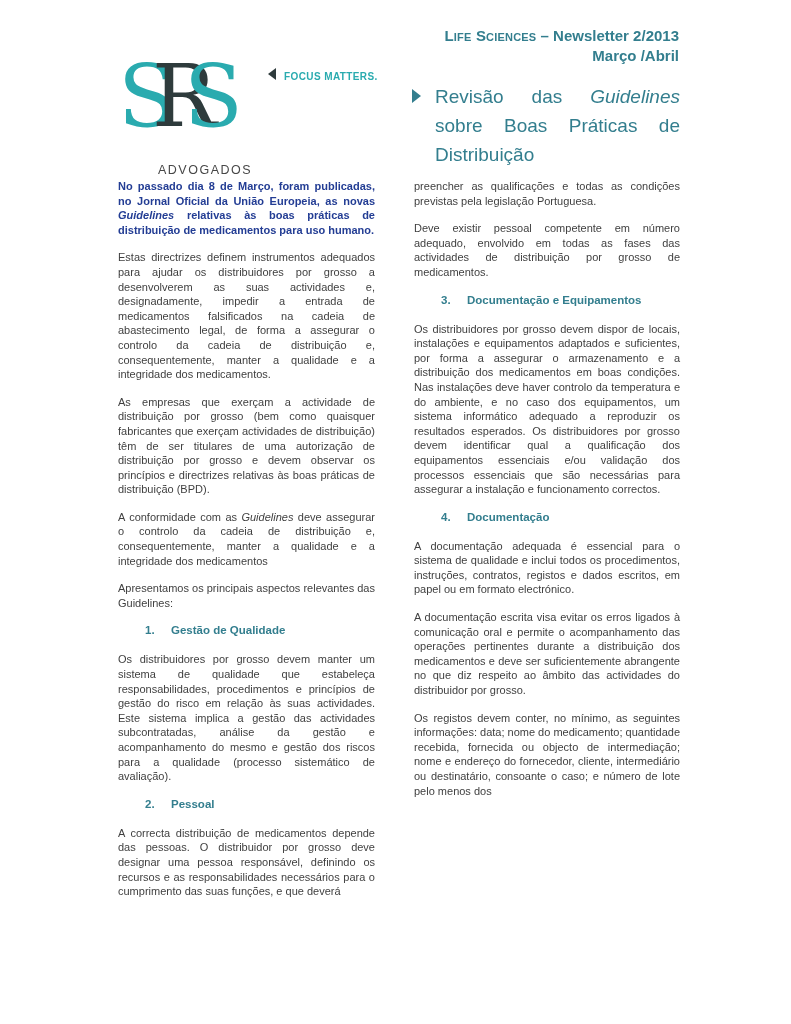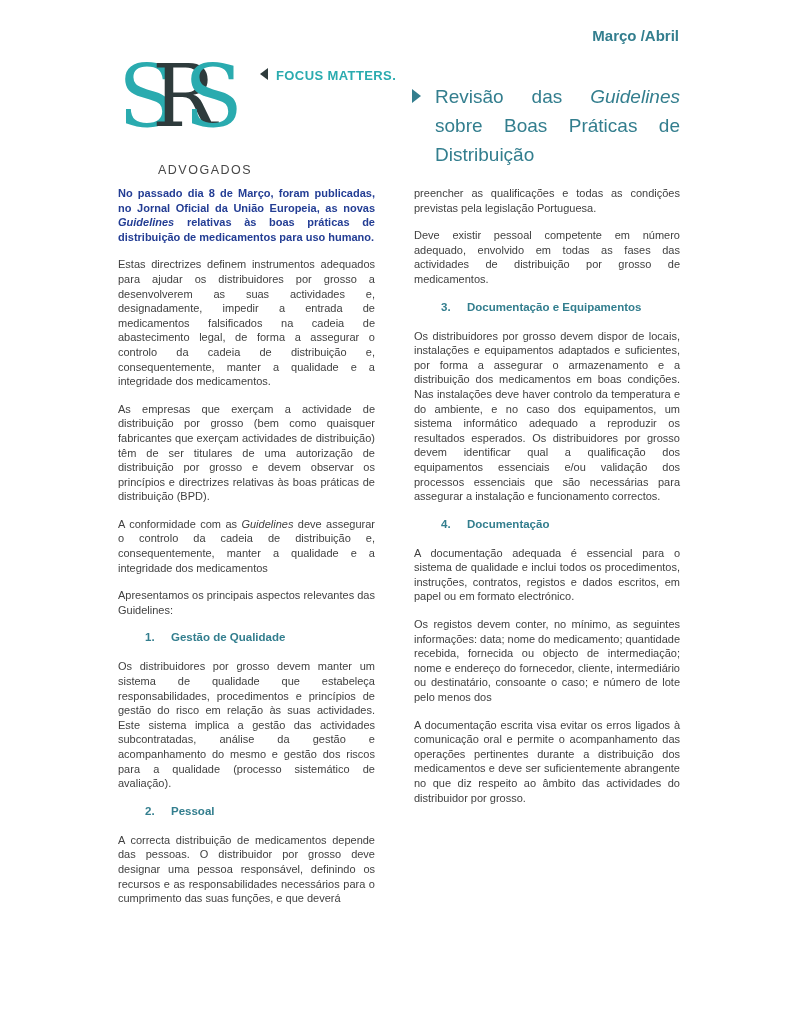--- a/index.html
+++ b/index.html
@@ -23,22 +23,22 @@
   .header .brand{font-variant:small-caps;letter-spacing:0.2px;}
   
   .logo-block{position:absolute;left:118px;top:62px;width:280px;height:104px;}
   .logo-letters{position:absolute;left:0;top:-14px;width:130px;height:96px;
     font-family:"DejaVu Serif", serif;font-size:86px;line-height:96px;}
   .logo-letters span{position:absolute;top:0;}
   .l-s1{left:0;color:#2aabaf;}
   .l-r {left:34px;color:#2e3b3c;}
   .l-s2{left:66px;color:#2aabaf;}
   .logo-tagline{
-    position:absolute;left:142px;top:6px;
-    color:#2aabaf;font-size:13px;font-weight:bold;
+    position:absolute;left:150px;top:6px;
+    color:#2aabaf;font-size:10px;font-weight:bold;
     font-stretch:condensed;letter-spacing:0.4px;white-space:nowrap;
   }
   .tag-tri{
     display:inline-block;width:0;height:0;margin-right:8px;
     border-top:6px solid transparent;border-bottom:6px solid transparent;
     border-right:8px solid #2e3b3c;
   }
   .logo-subtext{
     position:absolute;left:40px;top:101px;
     color:#474747;font-size:12.5px;letter-spacing:1.5px;
@@ -56,40 +56,43 @@
     margin-left:23px;
     color:#337e8e;
     font-size:19px;line-height:29px;
     text-align:justify;
   }
   
   .col{position:absolute;top:178px;}
   .col-left{left:118px;width:257px;}
   .col-right{left:414px;width:266px;}
   .para{
-    margin:8px 0 13px 0;
+    margin:1px 0 13px 0;
     font-size:11px;line-height:14.6px;
     text-align:justify;
     color:#3f3f3f;
   }
   .para.lead{color:#233d94;font-weight:bold;}
   .sec-heading{
     margin:3px 0 14px 0;
     padding-left:27px;
     color:#337e8e;font-weight:bold;
     font-size:11.5px;line-height:15px;
   }
   .sec-num{display:inline-block;width:26px;}
 </style>
 </head>
 <body>
 
 <div class="page">
 
   <div class="header">
+    <div>
+      <span class="brand">Life Sciences</span><span> – Newsletter 2/2013</span>
+    </div>
     <div>Março /Abril</div>
   </div>
 
   <div class="logo-block">
     <div class="logo-letters">
       <span class="l-s1">S</span>
       <span class="l-r">R</span>
       <span class="l-s2">S</span>
     </div>
     <div class="logo-tagline">
@@ -114,17 +117,17 @@
       <div class="sec-heading"><span class="sec-num">2.</span><span>Pessoal</span></div>
       <p class="para"><span>A correcta distribuição de medicamentos depende das pessoas. O distribuidor por grosso deve designar uma pessoa responsável, definindo os recursos e as responsabilidades necessários para o cumprimento das suas funções, e que deverá</span></p>
     </div>
   <div class="col col-right">
       <p class="para"><span>preencher as qualificações e todas as condições previstas pela legislação Portuguesa.</span></p>
       <p class="para"><span>Deve existir pessoal competente em número adequado, envolvido em todas as fases das actividades de distribuição por grosso de medicamentos.</span></p>
       <div class="sec-heading"><span class="sec-num">3.</span><span>Documentação e Equipamentos</span></div>
       <p class="para"><span>Os distribuidores por grosso devem dispor de locais, instalações e equipamentos adaptados e suficientes, por forma a assegurar o armazenamento e a distribuição dos medicamentos em boas condições. Nas instalações deve haver controlo da temperatura e do ambiente, e no caso dos equipamentos, um sistema informático adequado a reproduzir os resultados esperados. Os distribuidores por grosso devem identificar qual a qualificação dos equipamentos essenciais e/ou validação dos processos essenciais que são necessárias para assegurar a instalação e funcionamento correctos.</span></p>
       <div class="sec-heading"><span class="sec-num">4.</span><span>Documentação</span></div>
       <p class="para"><span>A documentação adequada é essencial para o sistema de qualidade e inclui todos os procedimentos, instruções, contratos, registos e dados escritos, em papel ou em formato electrónico.</span></p>
+      <p class="para"><span>A documentação escrita visa evitar os erros ligados à comunicação oral e permite o acompanhamento das operações pertinentes durante a distribuição dos medicamentos e deve ser suficientemente abrangente no que diz respeito ao âmbito das actividades do distribuidor por grosso.</span></p>
       <p class="para"><span>Os registos devem conter, no mínimo, as seguintes informações: data; nome do medicamento; quantidade recebida, fornecida ou objecto de intermediação; nome e endereço do fornecedor, cliente, intermediário ou destinatário, consoante o caso; e número de lote pelo menos dos</span></p>
-      <p class="para"><span>A documentação escrita visa evitar os erros ligados à comunicação oral e permite o acompanhamento das operações pertinentes durante a distribuição dos medicamentos e deve ser suficientemente abrangente no que diz respeito ao âmbito das actividades do distribuidor por grosso.</span></p>
     </div>
 
 </div>
 
 </body></html>

